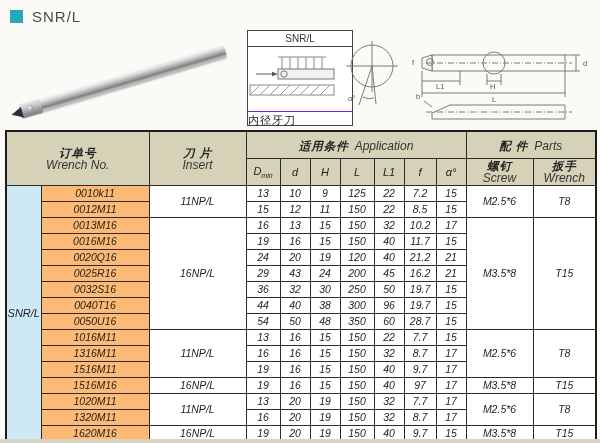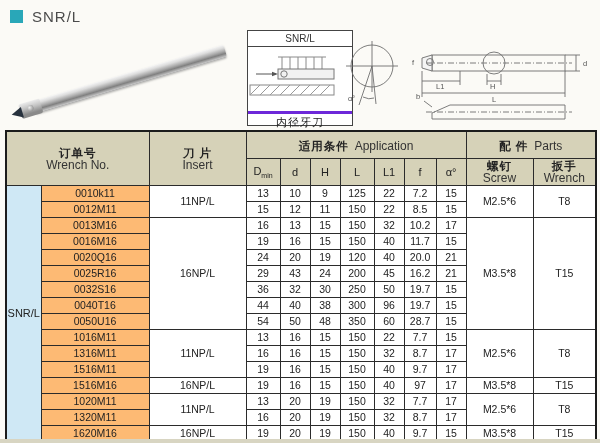--- a/index.html
+++ b/index.html
@@ -27,29 +27,29 @@
     border-top:5px solid transparent;border-bottom:6px solid transparent;border-right:11px solid #27313d;}
   .clamp-dot{position:absolute;left:8px;top:4px;width:6px;height:6px;border-radius:50%;
     background:radial-gradient(circle at 35% 35%,#eee,#777);}
 
   
   .spec-box{position:absolute;left:247px;top:30px;width:106px;height:96px;background:#fff;
     border:1.5px solid #444;box-sizing:border-box;display:flex;flex-direction:column;}
   .spec-box .sb-title{height:15px;border-bottom:1px solid #444;text-align:center;
     font-size:10px;line-height:15px;color:#333;}
   .spec-box .sb-draw{flex:1;position:relative;}
-  .spec-box .sb-caption{height:17px;border-top:3px solid #6d28d9;text-align:center;
+  .spec-box .sb-caption{height:17px;border-top:1px solid #6d28d9;
     font-size:11px;line-height:17px;color:#222;letter-spacing:1px;}
 
   
   .tech-drawing{position:absolute;left:342px;top:35px;width:254px;height:95px;}
 
   
   table.spec{position:absolute;left:5px;top:130px;width:590px;border-collapse:collapse;
-    table-layout:fixed;background:#fff;border:2px solid #1c1c1c;}
+    table-layout:fixed;background:#fff;border:2px solid #1c1c1c;font-style:italic;}
   table.spec th, table.spec td{border:1px solid #2b2b2b;padding:0;text-align:center;vertical-align:middle;}
   thead th{background:#d6d2b8;font-weight:normal;}
   .hd-zh{font-size:11.5px;font-weight:bold;color:#222;letter-spacing:1px;}
   .hd-en{font-size:12px;color:#333;}
   .hd-stack{display:flex;flex-direction:column;line-height:12px;justify-content:center;}
   .hd-inline .hd-zh{margin-right:6px;}
   tr.h1 th{height:26px;}
   tr.h2 th{height:26px;font-size:11px;}
   sub.mini{font-size:7px;}
   tbody td{height:15px;font-size:10.5px;line-height:15px;background:#fff;}
@@ -265,21 +265,21 @@
         <td>11.7</td>
         <td>15</td>
       </tr>
       <tr>
         <td class="order-cell">0020Q16</td>
         <td>24</td>
         <td>20</td>
         <td>19</td>
         <td>120</td>
         <td>40</td>
-        <td>20.0</td>
+        <td>21.2</td>
         <td>21</td>
       </tr>
       <tr>
         <td class="order-cell">0025R16</td>
         <td>29</td>
         <td>43</td>
         <td>24</td>
         <td>200</td>
         <td>45</td>
         <td>16.2</td>

